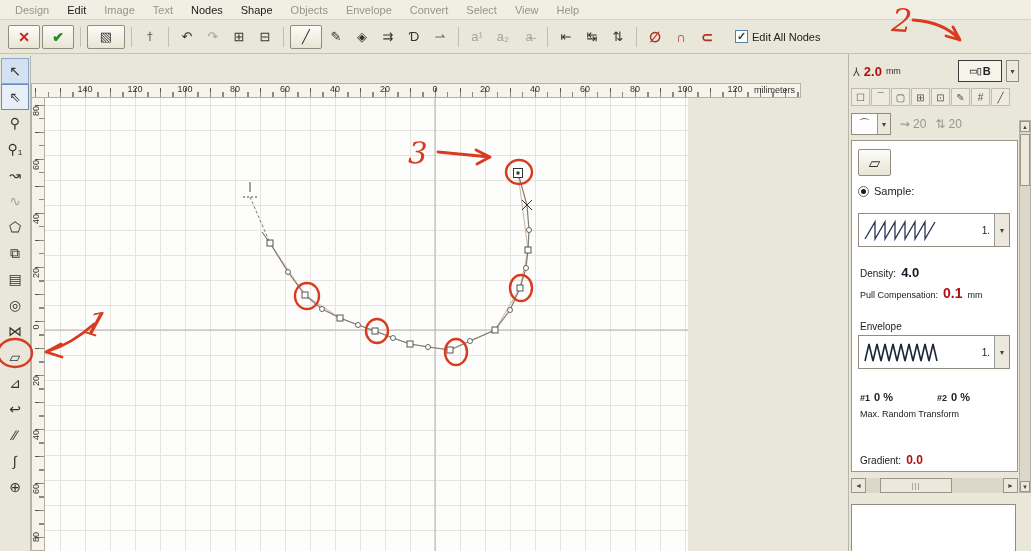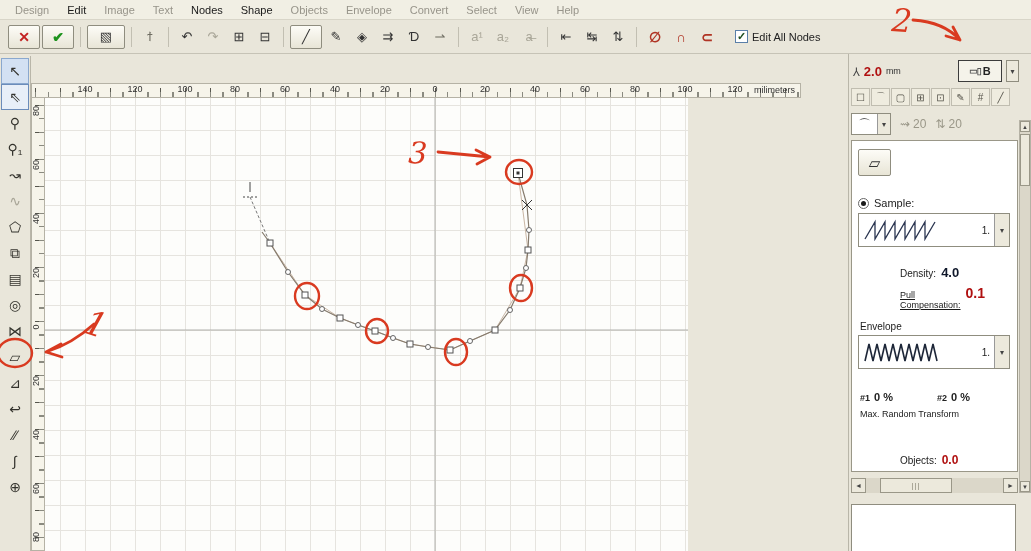--- a/index.html
+++ b/index.html
@@ -72,32 +72,32 @@
   .rp-mini { width:19px; height:18px; border:1px solid #c0bdb0; background:#efecdf; display:flex; align-items:center; justify-content:center; font-size:10px; color:#55534a; }
   .rp-row3 { position:absolute; left:2px; top:58px; width:168px; height:24px; display:flex; align-items:center; gap:9px; }
   .ccombo { width:40px; height:22px; border:1px solid #8f8d7f; background:#fff; display:flex; align-items:center; }
   .ccombo .cglyph { flex:1; text-align:center; font-size:12px; color:#333; }
   .ccombo .carr { width:13px; height:100%; background:#ece9dc; border-left:1px solid #999; display:flex; align-items:center; justify-content:center; font-size:8px; color:#444; }
   .pdim { display:flex; align-items:center; gap:3px; color:#9a9788; font-size:12px; }
   .pdim .pv { font-size:12px; }
 
   .rp-panel { position:absolute; left:2px; top:86px; width:167px; height:332px; background:#fff; border:1px solid #9a9788; }
   .shape-btn { position:absolute; left:6px; top:8px; width:33px; height:27px; border:1px solid #8f8d7f; background:linear-gradient(#fdfcf7,#e8e5d6); font-size:15px; color:#333; border-radius:2px; }
-  .sample-row { position:absolute; left:6px; top:56px; display:flex; align-items:center; gap:5px; font-size:11px; }
+  .sample-row { position:absolute; left:6px; top:44px; display:flex; align-items:center; gap:5px; font-size:11px; }
   .radio { width:11px; height:11px; border:1px solid #666; border-radius:50%; background:#fff; position:relative; display:inline-block; }
   .radio::after { content:""; position:absolute; inset:2px; background:#1a1a1a; border-radius:50%; }
   .combo { position:absolute; left:6px; width:152px; height:34px; border:1px solid #8f8d7f; background:#fff; display:flex; align-items:center; }
   .combo.c1 { top:72px; } .combo.c2 { top:194px; }
   .combo svg { margin-left:4px; }
   .cidx { margin-left:auto; margin-right:4px; font-size:10px; color:#222; }
   .carr2 { width:15px; height:100%; background:#ece9dc; border-left:1px solid #999; display:flex; align-items:center; justify-content:center; font-size:8px; color:#444; }
   .prow { position:absolute; left:8px; display:flex; align-items:baseline; gap:5px; }
   .prow.density { top:124px; } .prow.pull { top:144px; } .prow.gradient { top:312px; }
-  .plbl { font-size:10px; color:#1a1a1a;margin-left:40px; }
-  .plbl.small { font-size:9px;text-decoration:underline; }
+  .plbl { font-size:10px; color:#1a1a1a; }
+  .plbl.small { font-size:9px; }
   .pred13 { color:#0f172a; font-weight:bold; font-size:13px; }
   .pred14 { color:#b01010; font-weight:bold; font-size:14px; }
   .pred12 { color:#b01010; font-weight:bold; font-size:12px; }
   .envlbl { position:absolute; left:8px; top:180px; font-size:10px; color:#1a1a1a; }
   .broadrow { position:absolute; left:8px; top:250px; display:flex; align-items:baseline; gap:4px; }
   .hash { font-size:9px; font-weight:bold; }
   .bval { font-size:11px; font-weight:bold; }
   .gap2 { margin-left:40px; }
   .broadcap { position:absolute; left:8px; top:268px; font-size:9px; color:#1a1a1a; }
 
@@ -335,21 +335,21 @@
 
       <div class="broadrow">
         <span class="hash">#1</span>
         <span class="bval">0 %</span>
         <span class="hash gap2">#2</span>
         <span class="bval">0 %</span>
       </div>
       <div class="broadcap">Max. Random Transform</div>
 
       <div class="prow gradient">
-        <span class="plbl">Objects:</span>
+        <span class="plbl">Gradient:</span>
         <span class="pred12">0.0</span>
       </div>
     </div>
 
     <div class="hscroll">
       <span class="sarr">◄</span>
       <span class="hthumb">|||</span>
       <span class="sarr right">►</span>
     </div>
 

